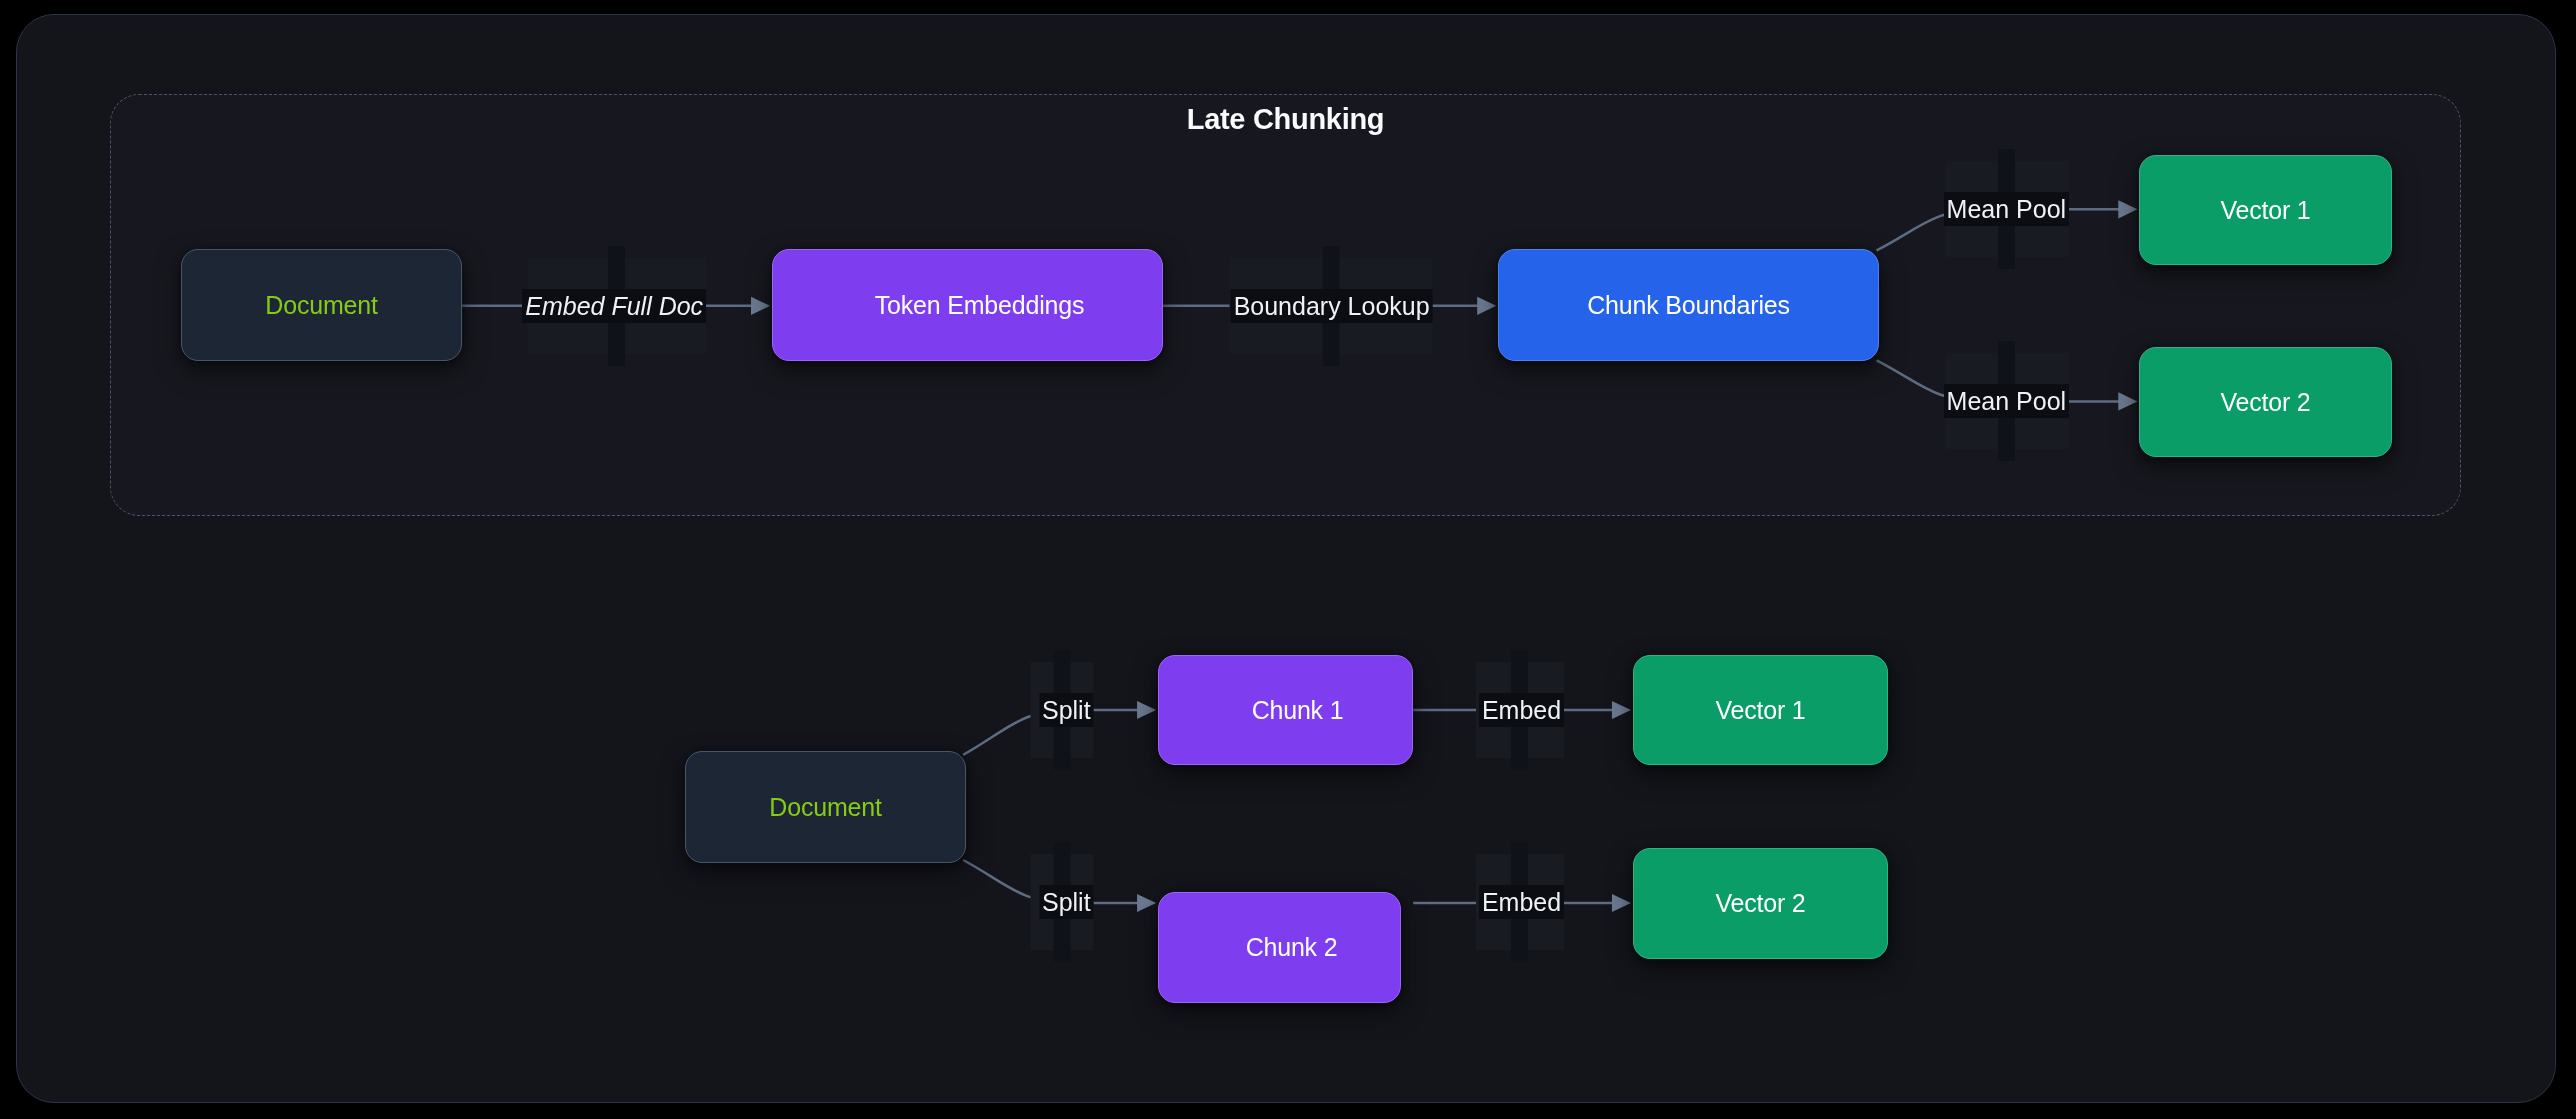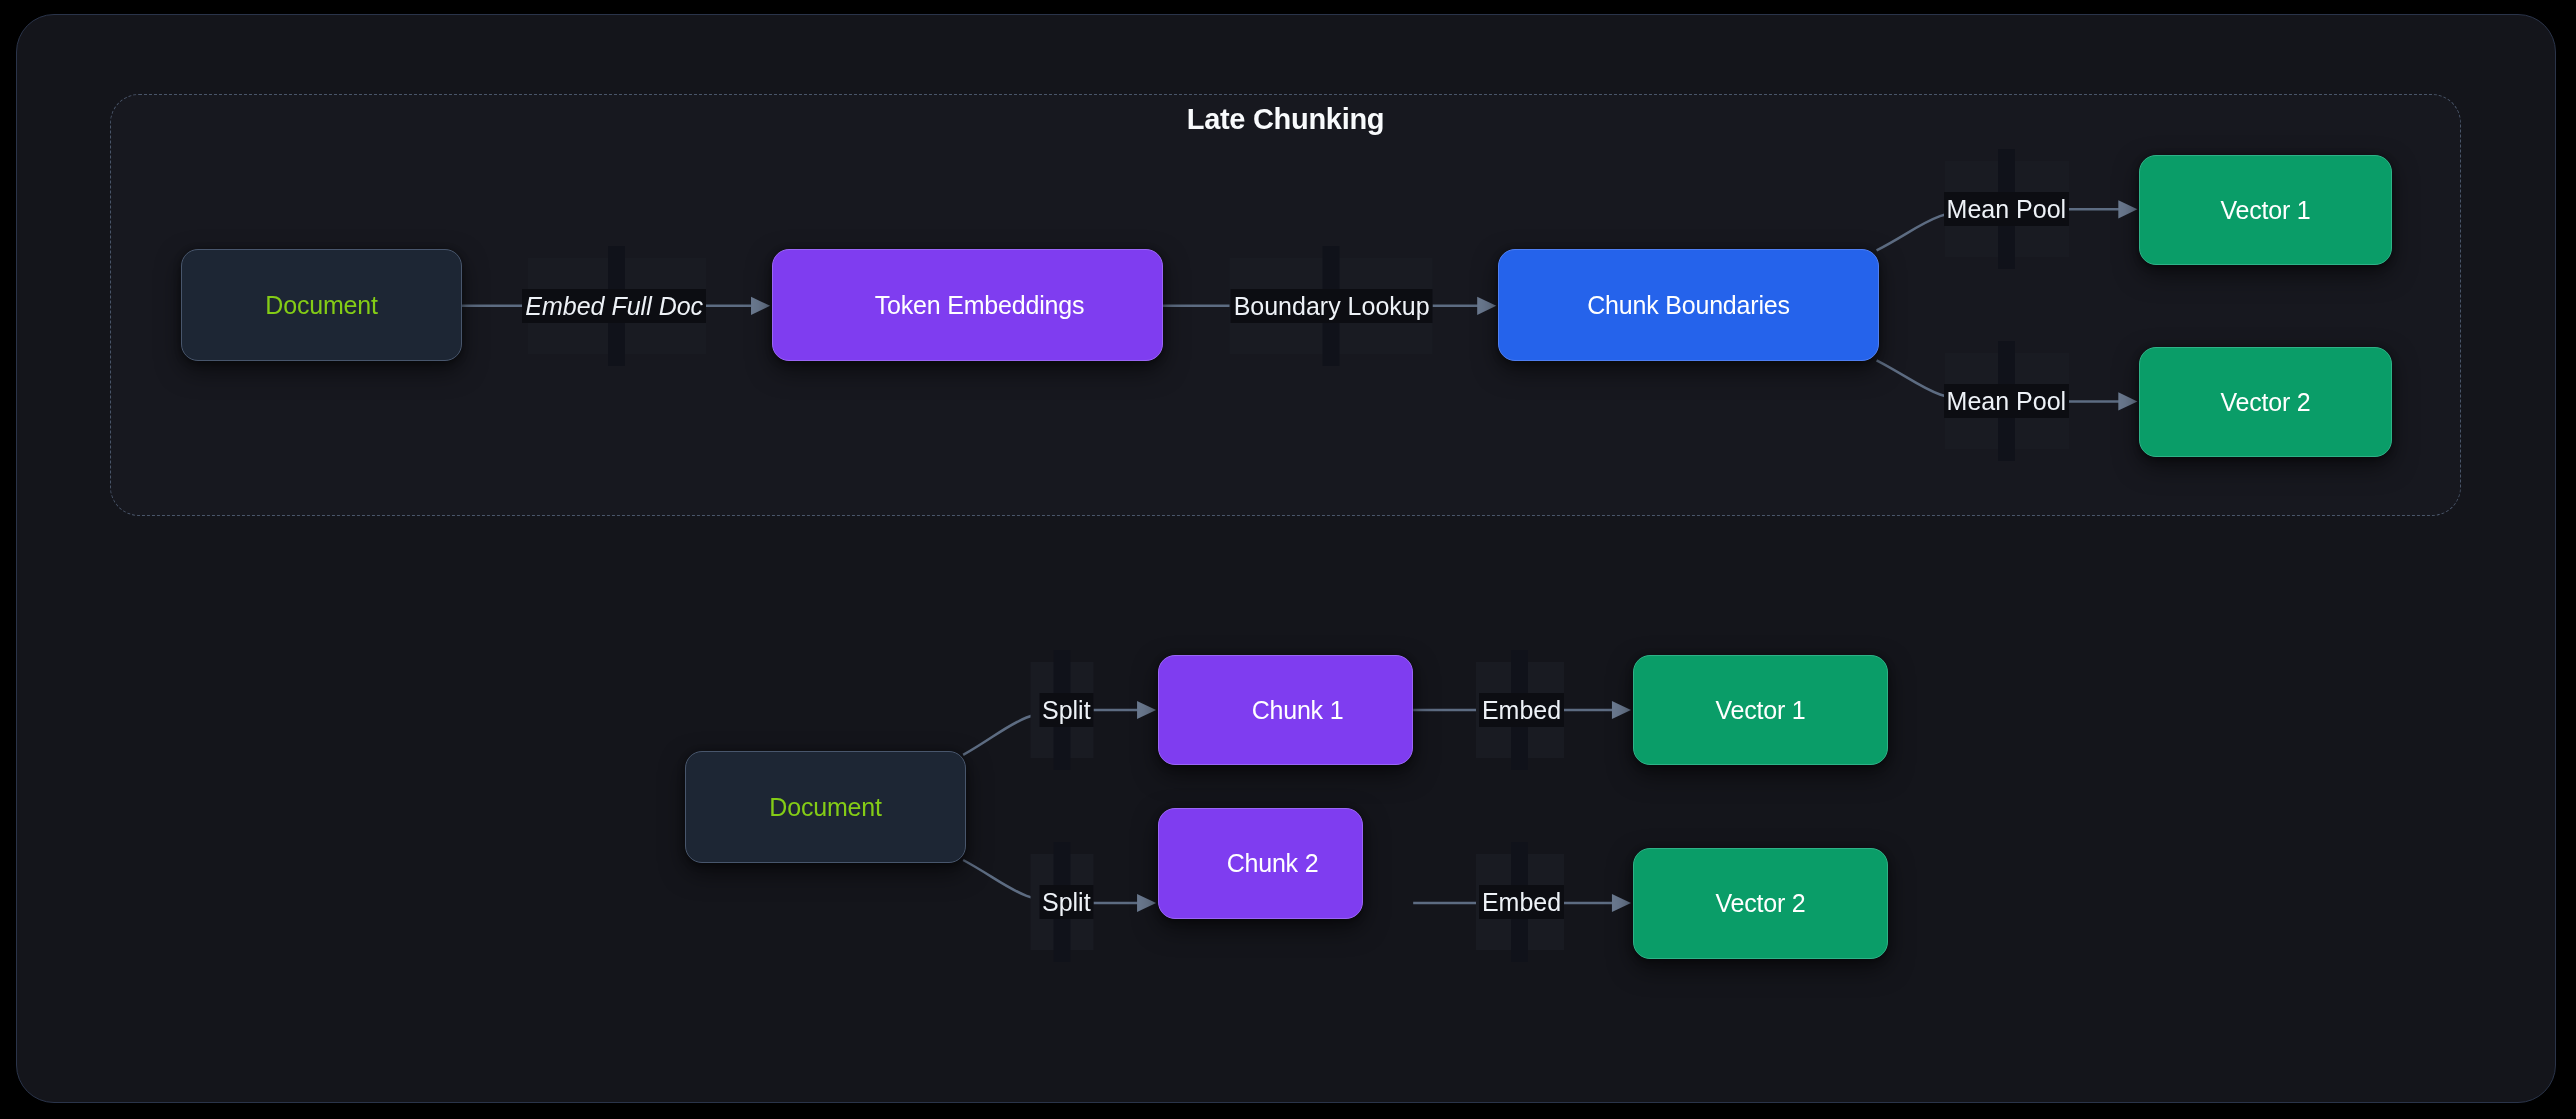--- a/index.html
+++ b/index.html
@@ -125,18 +125,18 @@
       </div>
     </div>
   <div id="nodes">
       <div class="node n-slate" style="left: 181px; top: 249px; width: 281px; height: 112px;">Document</div>
       <div class="node n-purple" style="left: 772px; top: 249px; width: 391px; height: 112px;">Token Embeddings</div>
       <div class="node n-blue" style="left: 1498px; top: 249px; width: 381px; height: 112px;">Chunk Boundaries</div>
       <div class="node n-green" style="left: 2139px; top: 155px; width: 253px; height: 110px;">Vector 1</div>
       <div class="node n-green" style="left: 2139px; top: 347px; width: 253px; height: 110px;">Vector 2</div>
       <div class="node n-slate" style="left: 685px; top: 751px; width: 281px; height: 112px;">Document</div>
       <div class="node n-purple" style="left: 1158px; top: 655px; width: 255px; height: 110px;">Chunk 1</div>
-      <div class="node n-purple" style="left: 1158px; top: 808px; width: 205px; height: 111px;">Chunk 2</div>
+      <div class="node n-purple" style="left: 1158px; top: 892px; width: 243px; height: 111px;">Chunk 2</div>
       <div class="node n-green" style="left: 1633px; top: 655px; width: 255px; height: 110px;">Vector 1</div>
       <div class="node n-green" style="left: 1633px; top: 848px; width: 255px; height: 111px;">Vector 2</div>
     </div>
 </div>
 
 
 </body></html>

